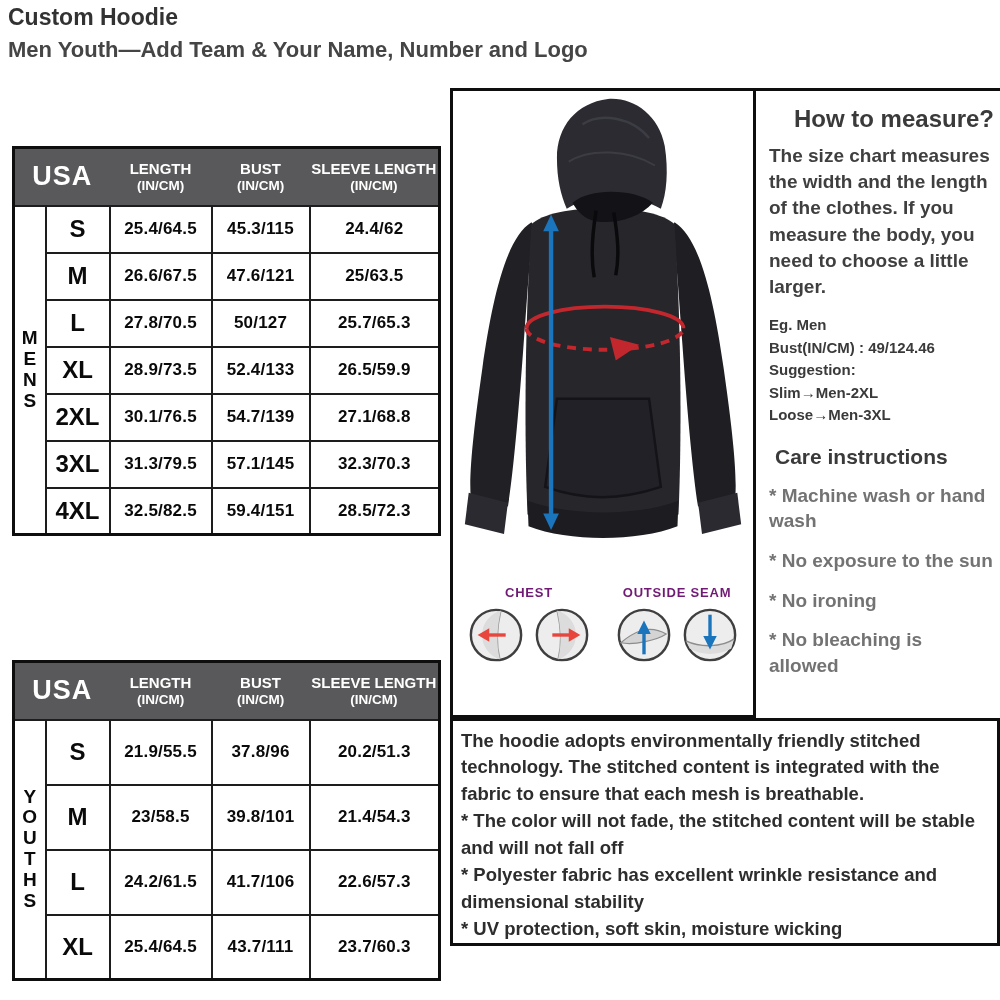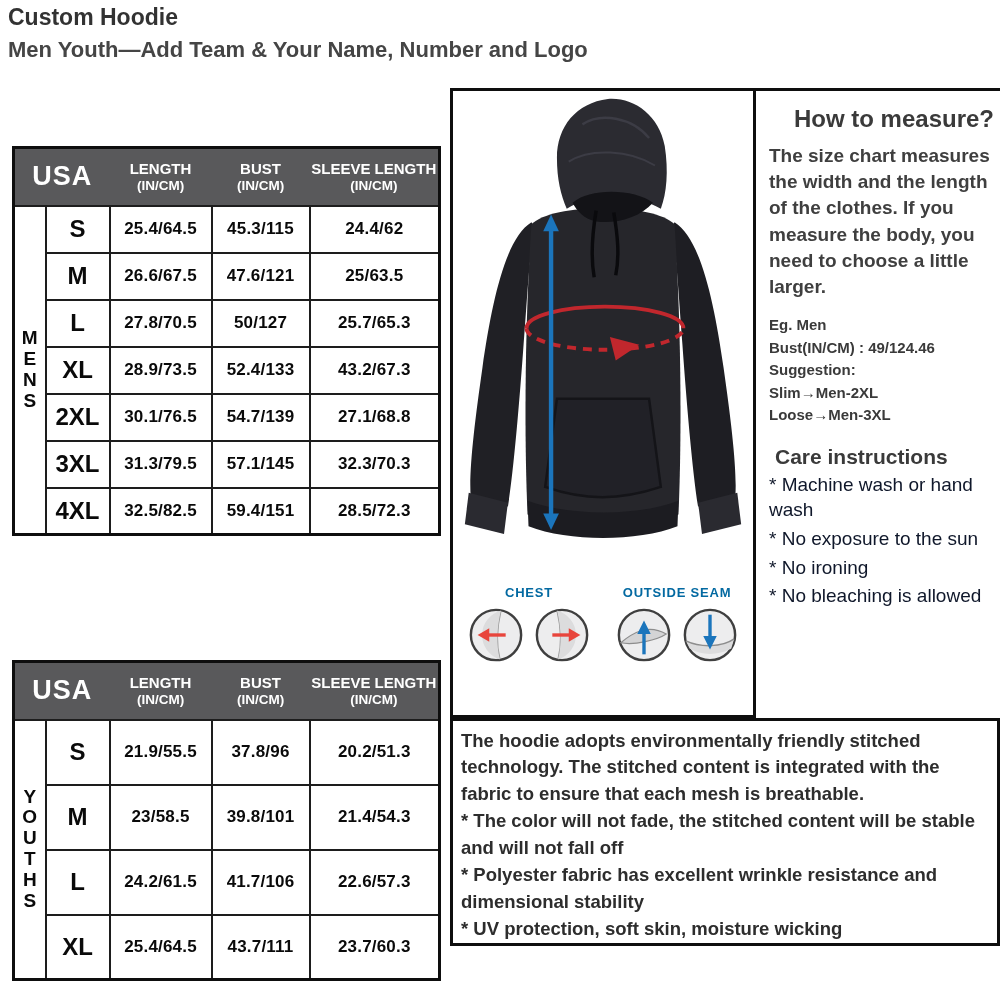--- a/index.html
+++ b/index.html
@@ -31,32 +31,32 @@
 
   #mens-table-wrap { left:12px; top:146px; }
   #youths-table-wrap { left:12px; top:660px; }
 
   
   #hoodie-panel { left:450px; top:88px; width:306px; height:630px;
     border:3px solid #0e0e0e; background:#fff; overflow:hidden; }
   #hoodie-art { display:block; margin:2px auto 0 auto; }
   .measure-icons { display:flex; justify-content:space-between; padding:0 14px; margin-top:2px; }
   .measure-group { text-align:center; }
-  .measure-label { font-size:13px; font-weight:bold; color:#0369a1; letter-spacing:0.8px;
+  .measure-label { font-size:13px; font-weight:bold; color:#701a75; letter-spacing:0.8px;
     margin-bottom:6px; }
   .circles { display:flex; gap:8px; }
 
   
   #measure-panel { left:756px; top:88px; width:244px; height:630px;
     border-top:3px solid #0e0e0e; background:#fff; padding:10px 6px 0 13px; }
   #how-heading { font-size:24px; font-weight:bold; color:#3a3a3a; text-align:right; margin:4px 0 10px 0; }
   #how-intro { font-size:19px; font-weight:bold; color:#3f3f3f; line-height:1.38; }
   .example-block { margin-top:14px; font-size:15px; font-weight:bold; color:#3a3a3a; line-height:1.5; }
   #care-heading { font-size:21px; font-weight:bold; color:#3a3a3a; margin:18px 0 2px 6px; }
-  .care-item { font-size:19px; font-weight:normal; color:#0f172a; line-height:1.35; margin-top:3px; }
+  .care-item { font-size:19px; font-weight:bold; color:#737373; line-height:1.35; margin-top:14px; }
 
   
   #description-box { left:450px; top:718px; width:550px; height:228px;
     border:3px solid #0e0e0e; background:#fff; padding:7px 8px 0 8px; }
   .desc-line { font-size:18.5px; font-weight:bold; color:#2d2d2d; line-height:1.43; margin-bottom:1px; }
 </style>
 </head>
 <body>
 
 <div class="abs" id="page-title">Custom Hoodie</div>
@@ -107,21 +107,21 @@
     <tr>
       <td class="size-cell">L</td>
       <td class="val-cell">27.8/70.5</td>
       <td class="val-cell">50/127</td>
       <td class="val-cell">25.7/65.3</td>
     </tr>
     <tr>
       <td class="size-cell">XL</td>
       <td class="val-cell">28.9/73.5</td>
       <td class="val-cell">52.4/133</td>
-      <td class="val-cell">43.2/67.3</td>
+      <td class="val-cell">26.5/59.9</td>
     </tr>
     <tr>
       <td class="size-cell">2XL</td>
       <td class="val-cell">30.1/76.5</td>
       <td class="val-cell">54.7/139</td>
       <td class="val-cell">27.1/68.8</td>
     </tr>
     <tr>
       <td class="size-cell">3XL</td>
       <td class="val-cell">31.3/79.5</td>

